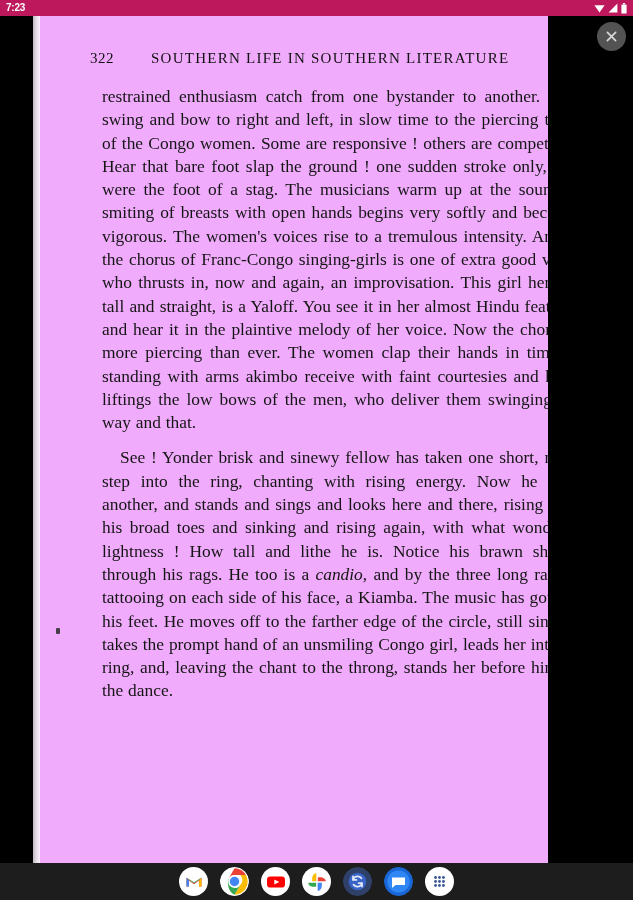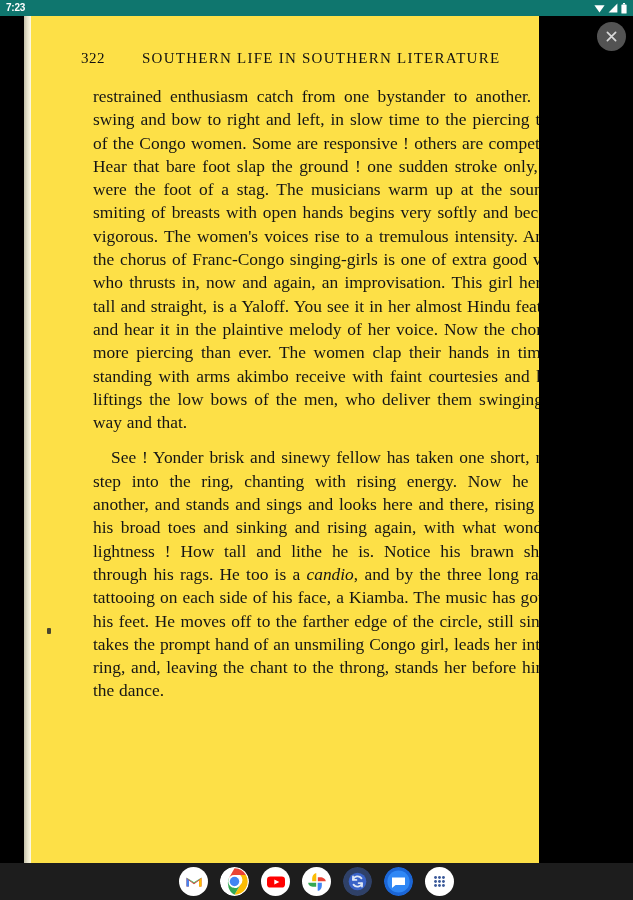--- a/index.html
+++ b/index.html
@@ -20,21 +20,21 @@
     background: #000000;
     overflow: hidden;
   }
 
   
   #status-bar {
     position: absolute;
     top: 0; left: 0;
     width: 633px;
     height: 16px;
-    background: #0f766e;
+    background: #be185d;
     display: flex;
     align-items: center;
     justify-content: space-between;
     padding: 0 6px;
     box-sizing: border-box;
     z-index: 40;
   }
   #status-clock {
     color: #ffffff;
     font-size: 10px;
@@ -56,24 +56,24 @@
     top: 16px;
     left: 0;
     width: 633px;
     height: 847px;
     background: #000000;
     overflow: hidden;
   }
   #page-sheet {
     position: absolute;
     top: 0;
-    left: 24px;
+    left: 33px;
     width: 515px;
     height: 847px;
-    background: #fde047;
+    background: #f0abfc;
     box-sizing: border-box;
     overflow: hidden;
   }
   
   #page-gutter-left {
     position: absolute;
     top: 0; left: 0;
     width: 7px; height: 847px;
     background: linear-gradient(to right, #b9b9b9 0%, #e2e2e2 45%, #ffffff 100%);
     opacity: .85;

